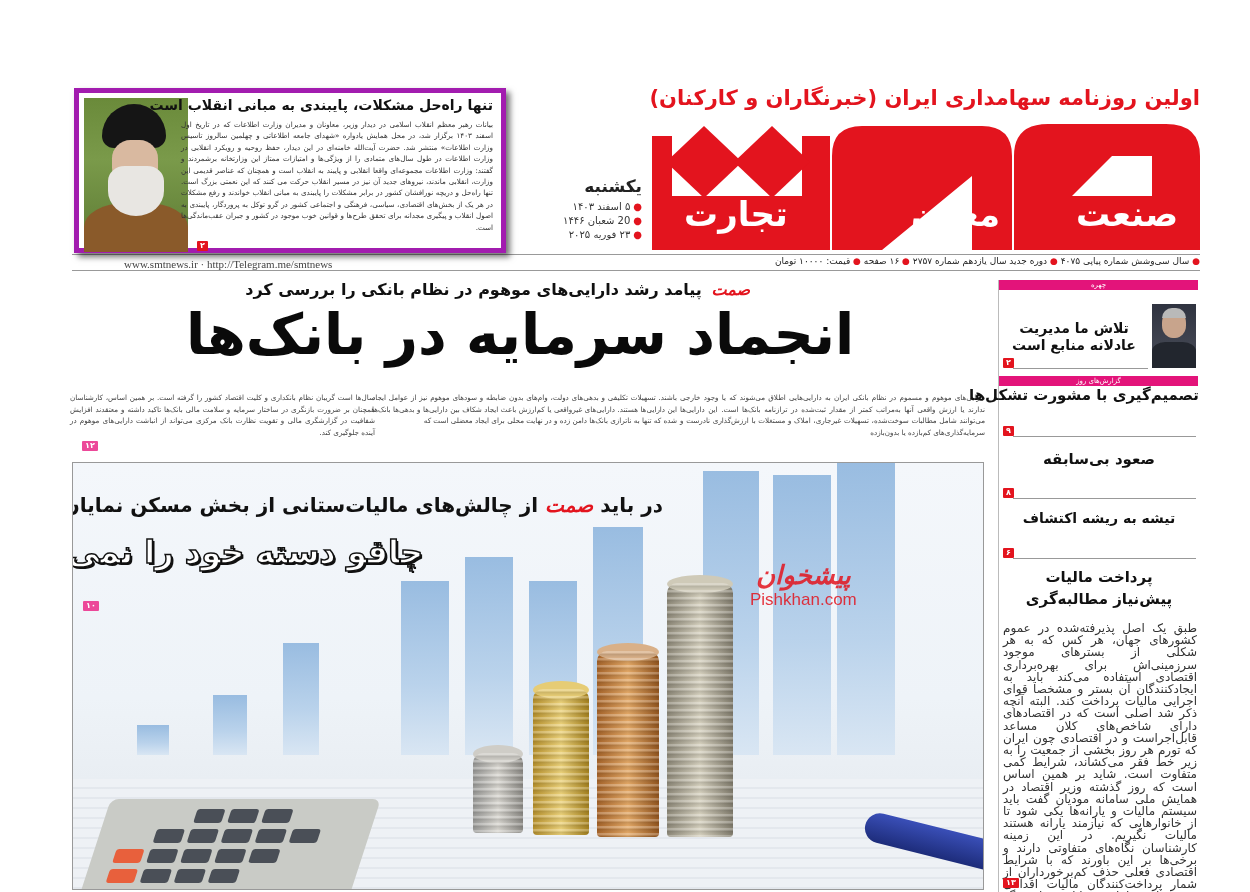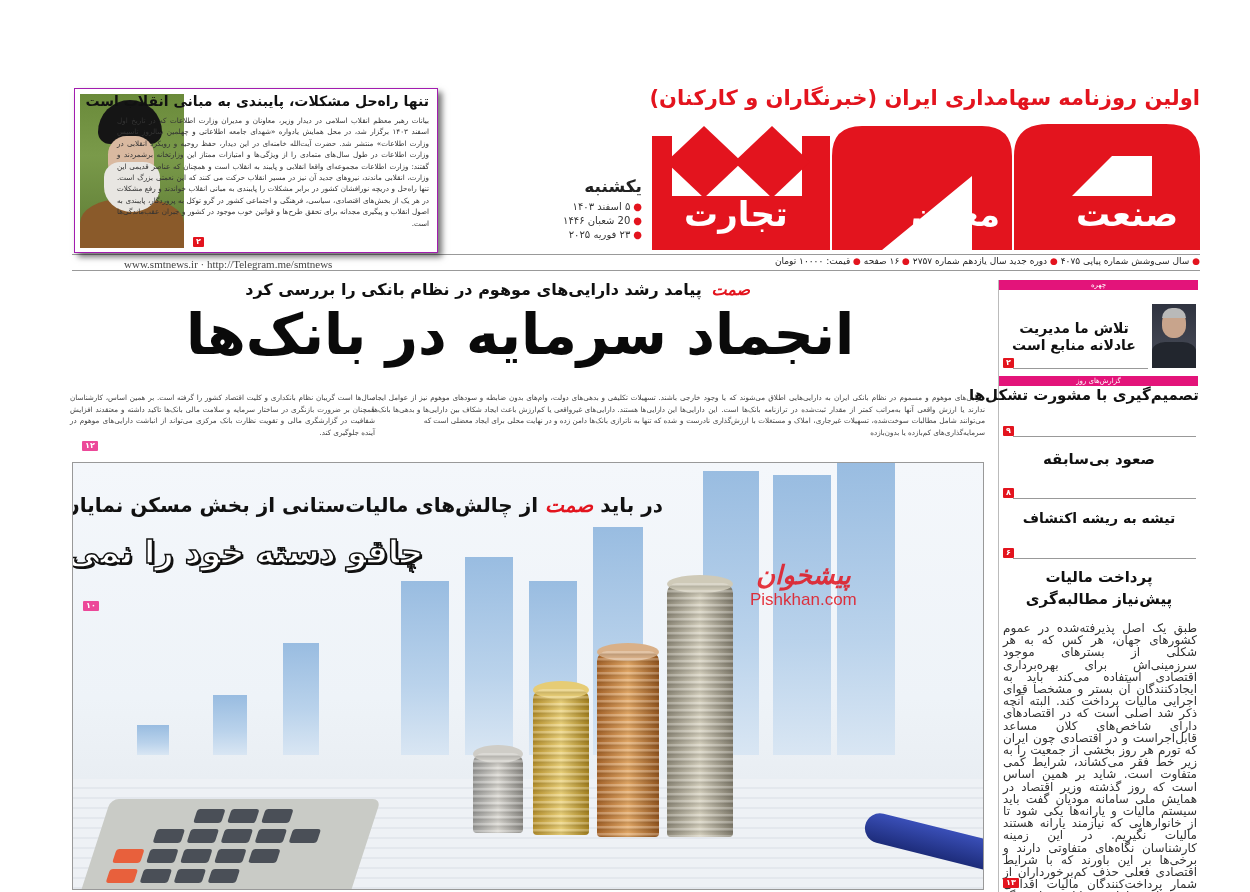--- a/index.html
+++ b/index.html
@@ -36,22 +36,22 @@
   .info-strip .dot { color: #e3141e; }
   .hr-top { position: absolute; left: 72px; top: 254px; width: 1128px; height: 1px; background: #999; }
   .hr-bot { position: absolute; left: 72px; top: 270px; width: 1128px; height: 1px; background: #999; }
   .web-links {
     position: absolute; left: 124px; top: 258px; font-family: "Liberation Serif", serif; font-size: 11px; color: #444;
     white-space: nowrap;
   }
 
   
   .leader-box {
-    position: absolute; left: 74px; top: 88px; width: 364px; height: 165px; background: #fff;
-    box-shadow: 4px 4px 6px rgba(0,0,0,0.55); border: 1px solid #a21caf;
+    position: absolute; left: 74px; top: 88px; width: 432px; height: 165px; background: #fff;
+    box-shadow: 4px 4px 6px rgba(0,0,0,0.55); border: 5px solid #a21caf;
   }
   .leader-photo {
     position: absolute; left: 5px; top: 5px; width: 104px; height: 154px;
     background: linear-gradient(180deg, #6a8a3a 0%, #7a9a4a 40%, #5c7a34 100%);
     overflow: hidden;
   }
   .leader-photo .turban { position: absolute; left: 18px; top: 6px; width: 64px; height: 44px; background: #151515; border-radius: 32px 32px 12px 12px; }
   .leader-photo .face { position: absolute; left: 28px; top: 42px; width: 46px; height: 46px; background: #d9b9a0; border-radius: 40%; }
   .leader-photo .beard { position: absolute; left: 24px; top: 68px; width: 56px; height: 50px; background: #e8e6e2; border-radius: 30% 30% 50% 50%; }
   .leader-photo .robe { position: absolute; left: 0; top: 105px; width: 104px; height: 60px; background: #8a5a2a; border-radius: 40% 40% 0 0; }

